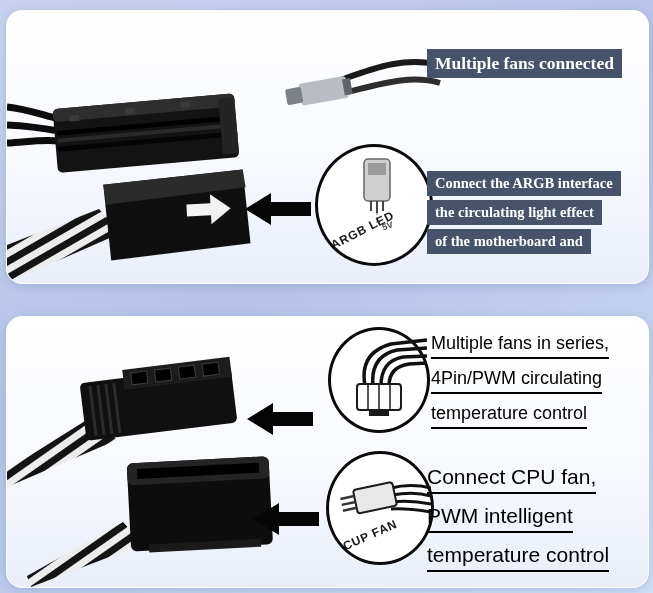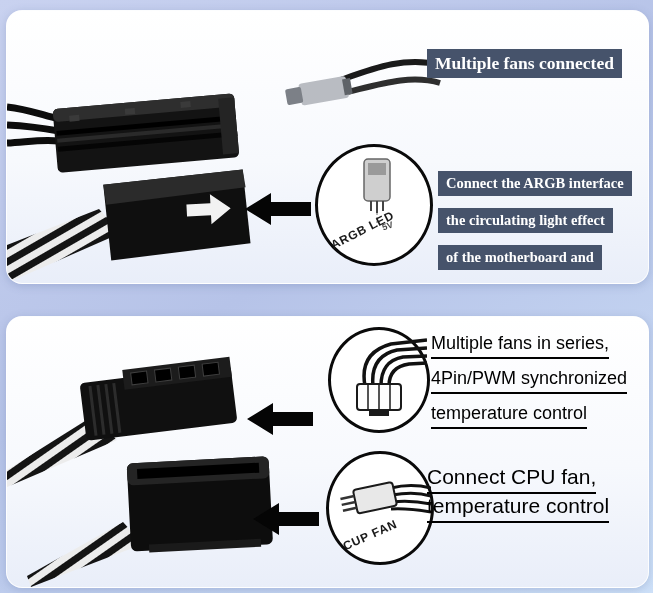--- a/index.html
+++ b/index.html
@@ -17,23 +17,23 @@
           background:#ffffff;box-sizing:border-box;}
   .circLabel{position:absolute;font-weight:bold;font-size:12px;color:#1a1a1a;
              letter-spacing:0.8px;white-space:nowrap;transform:rotate(-27deg);}
   .v5{position:absolute;font-size:9px;color:#444;font-weight:bold;transform:rotate(-18deg);}
   .callout{position:absolute;display:flex;flex-direction:column;align-items:flex-start;}
   .serif{font-family:"Liberation Serif",serif;}
   .hl{background:#46536b;color:#ffffff;font-weight:bold;padding:4px 8px;white-space:nowrap;}
   .ul{color:#0a0a0a;font-weight:bold;border-bottom:2px solid #0a0a0a;
       padding:2px 3px 3px 3px;white-space:nowrap;}
   .c1{left:420px;top:38px;gap:5px;font-size:17.5px;}
-  .c2{left:431px;top:160px;gap:12px;font-size:14.5px;}
+  .c2{left:420px;top:160px;gap:4px;font-size:14.5px;}
   .b1{left:424px;top:16px;gap:9px;font-size:18px;}
-  .b2{left:420px;top:148px;font-size:21px;}
+  .b2{left:420px;top:148px;gap:10px;font-size:21px;}
   .sans-line{color:#000;font-weight:normal;border-bottom:2px solid #000;
              padding-bottom:3px;white-space:nowrap;}
 </style>
 </head>
 <body>
 
 <div class="stage">
 
   <section class="panel top">
 
@@ -177,22 +177,23 @@
           <line x1="26" y1="38" x2="12" y2="38" stroke="#333" stroke-width="2.5"></line>
           <line x1="26" y1="44" x2="12" y2="44" stroke="#333" stroke-width="2.5"></line>
           <line x1="26" y1="50" x2="12" y2="50" stroke="#333" stroke-width="2.5"></line>
         </g>
       </svg>
       <span class="circLabel" style="left:12px;top:74px;transform:rotate(-24deg)">CUP FAN</span>
     </div>
 
     <div class="callout b1">
       <span class="sans-line">Multiple fans in series,</span>
-      <span class="sans-line">4Pin/PWM synchronized</span>
+      <span class="sans-line">4Pin/PWM circulating</span>
       <span class="sans-line">temperature control</span>
     </div>
 
     <div class="callout b2">
       <span class="sans-line">Connect CPU fan,</span>
+      <span class="sans-line">PWM intelligent</span>
       <span class="sans-line">temperature control</span>
     </div>
   </section>
 </div>
 
 </body></html>

